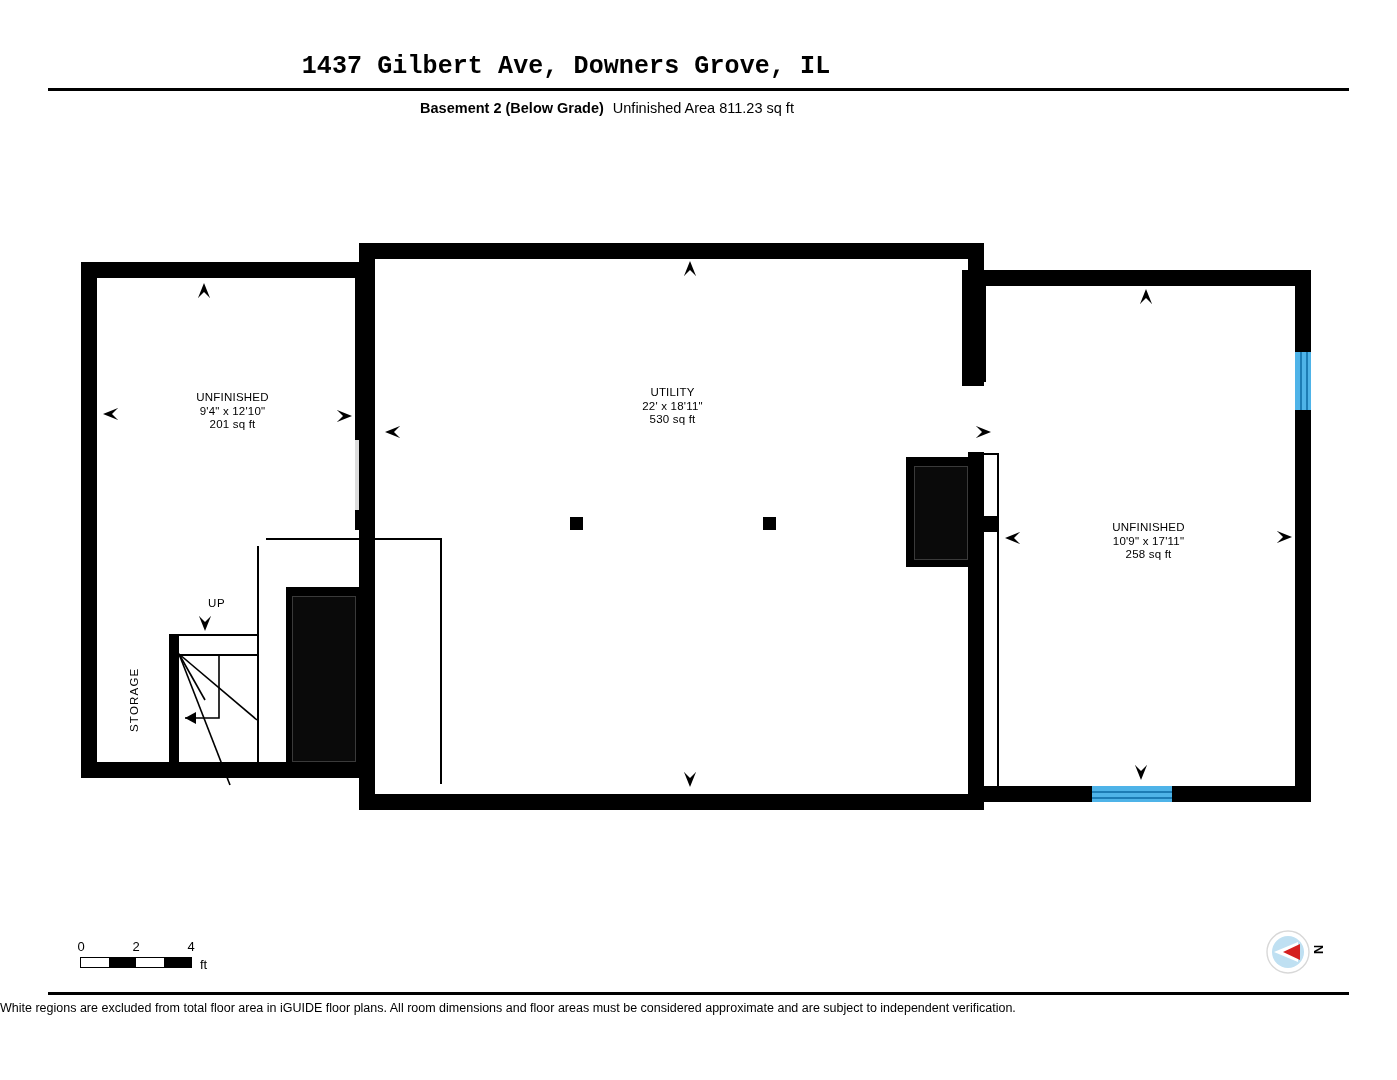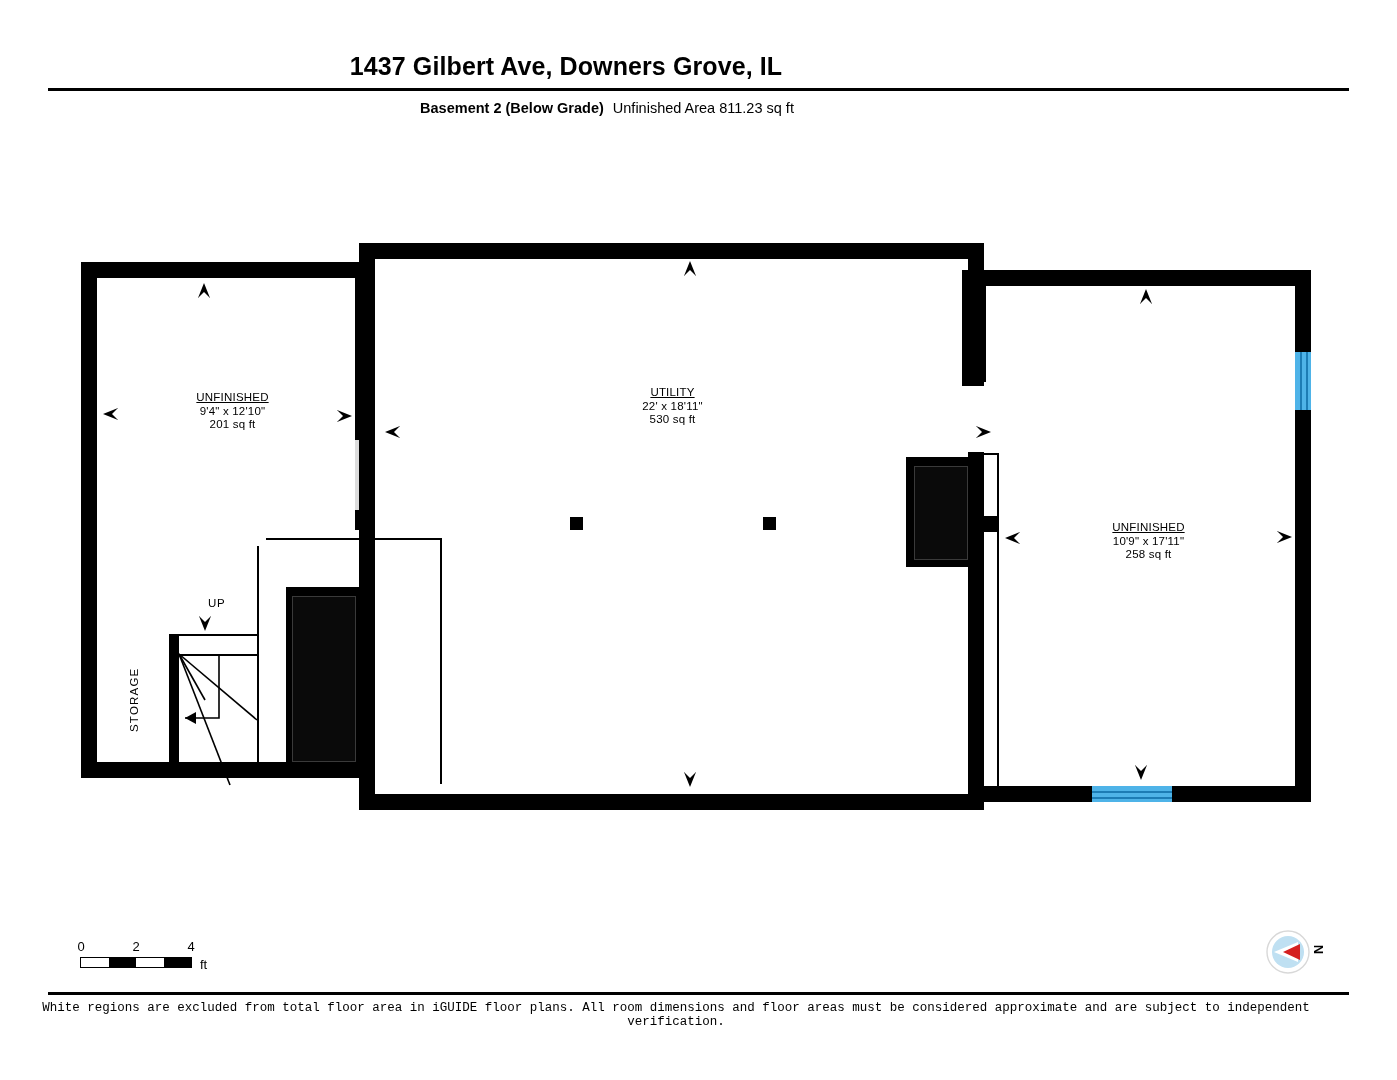--- a/index.html
+++ b/index.html
@@ -24,20 +24,21 @@
   
   .title {
     position: absolute;
     top: 52px;
     left: 0;
     width: 1132px;
     text-align: center;
     font-size: 25px;
     font-weight: bold;
     letter-spacing: 0.1px;
+    font-family: Liberation Mono, monospace;
   }
   .title-rule {
     position: absolute;
     top: 88px;
     left: 48px;
     width: 1301px;
     height: 3px;
     background: #000;
   }
   .subtitle {
@@ -104,21 +105,21 @@
 
   
   .room-label {
     position: absolute;
     text-align: center;
     font-size: 11.5px;
     line-height: 13.5px;
     white-space: nowrap;
     letter-spacing: 0.2px;
   }
-  .room-label .nm { display: block; text-decoration: underline; }
+  .room-label .nm { display: block; }
   .room-label .dim { display: block; }
   .room-label .sqft { display: block; }
 
   .vert-label {
     position: absolute;
     font-size: 11.5px;
     letter-spacing: 1.2px;
     transform: rotate(-90deg);
     transform-origin: left top;
     white-space: nowrap;
@@ -257,23 +258,21 @@
     left: 48px;
     width: 1301px;
     height: 3px;
     background: #000;
   }
   .disclaimer {
     position: absolute;
     top: 1001px;
     left: 0;
     width: 1352px;
-    text-align: center;
     font-size: 12.5px;
-    font-family: Liberation Mono, monospace;
   }
 </style>
 </head>
 <body>
 
 <div class="page">
 
   <div class="title">1437 Gilbert Ave, Downers Grove, IL</div>
   <div class="title-rule"></div>
   <div class="subtitle">

